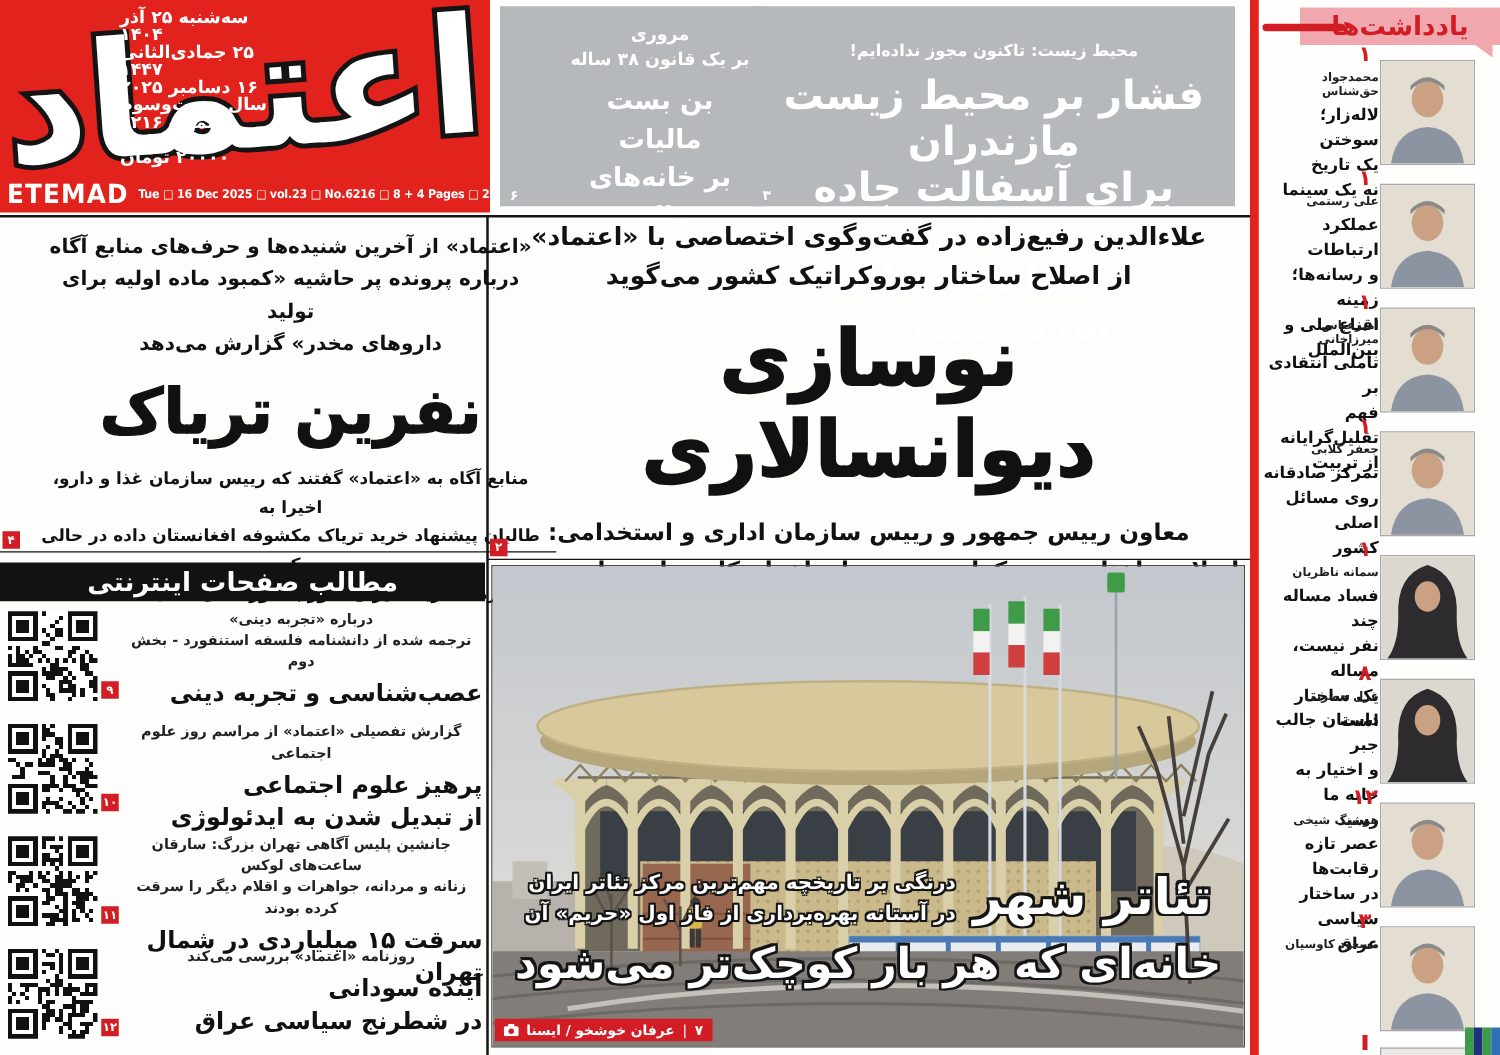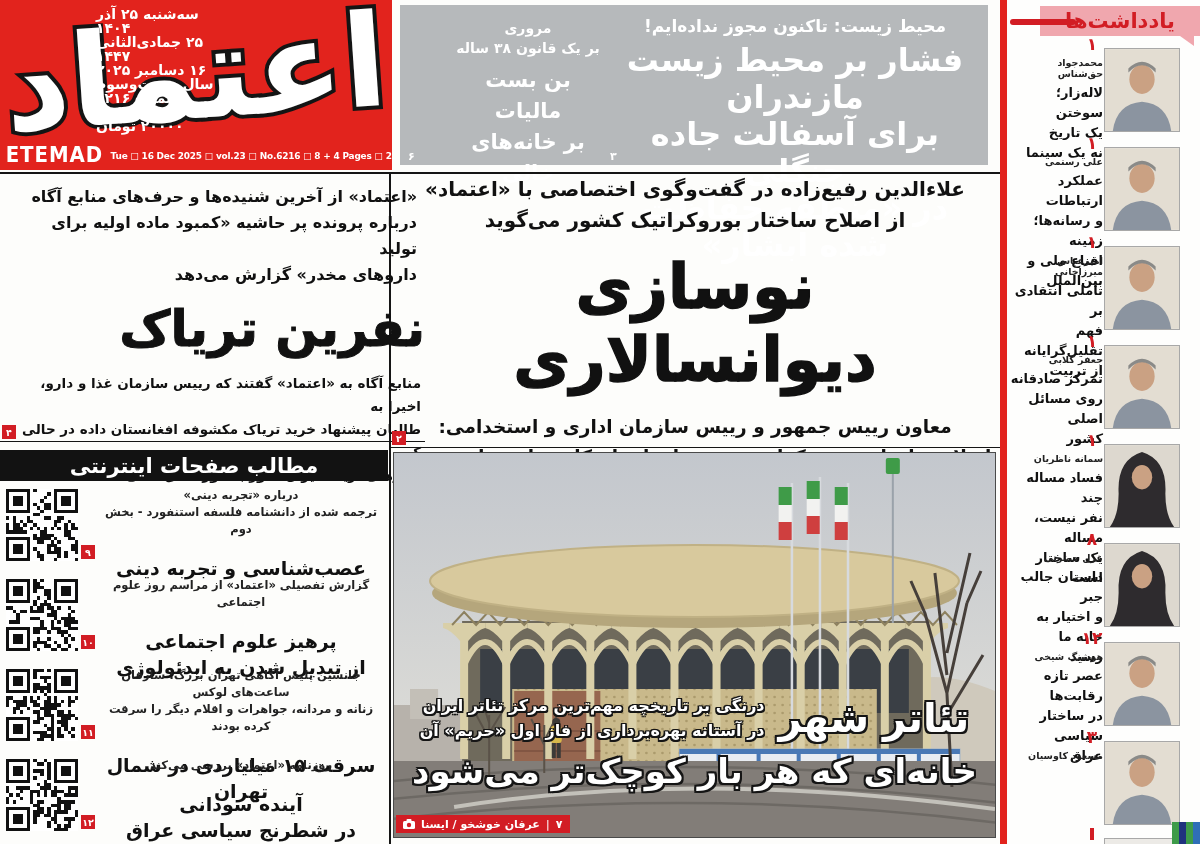--- a/index.html
+++ b/index.html
@@ -14,50 +14,50 @@
                 align-items:center;direction:ltr;padding:0 6px;gap:8px;z-index:3;
                 transform:scaleX(.94);transform-origin:left center;white-space:nowrap;}
   .etemad-word{font-size:21px;font-weight:bold;letter-spacing:1px;}
   .etemad-info{font-size:9.5px;font-weight:bold;letter-spacing:-.2px;}
   
   .teaser{position:absolute;top:5px;height:160px;background:#b6b9bb;color:#fff;text-align:center;}
   .teaser-a{left:400px;width:168px;padding-left:44px;}
   .teaser-b{left:602px;width:386px;}
   .t-kicker{font-weight:bold;white-space:pre-line;}
   .teaser-a .t-kicker{font-size:14px;line-height:20px;margin-top:13px;}
-  .teaser-b .t-kicker{font-size:17px;line-height:24px;margin-top:9px;text-align:center;}
+  .teaser-b .t-kicker{font-size:13px;line-height:24px;margin-top:25px;text-align:center;}
   .t-title{font-weight:bold;white-space:pre-line;}
   .teaser-a .t-title{font-size:21px;line-height:31px;margin-top:7px;}
   .teaser-b .t-title{font-size:32px;line-height:37px;margin-top:4px;}
   .t-page{position:absolute;left:8px;bottom:2px;font-size:11px;font-weight:bold;color:#fff;}
   
   .main-rule{position:absolute;left:0;top:172px;width:1000px;height:1.5px;background:#151515;}
   .col-rule{position:absolute;left:389px;top:172px;width:1.5px;height:672px;background:#151515;}
   
-  .opium{position:absolute;left:0;top:174px;width:425px;height:267px;border-bottom:1.5px solid #151515;text-align:right;}
+  .opium{position:absolute;left:0;top:174px;width:425px;height:267px;border-bottom:1.5px solid #151515;text-align:center;padding-left:20px;}
   .o-kicker{font-size:16px;font-weight:bold;line-height:26px;padding:10px 8px 0 8px;white-space:pre-line;}
   .o-headline{font-size:50px;font-weight:bold;margin-top:12px;-webkit-text-stroke:1px #111;}
   .o-subhead{font-size:13.5px;font-weight:bold;line-height:23px;margin-top:14px;padding:0 4px;white-space:pre-line;}
   .lead{position:absolute;left:390px;top:174px;width:610px;height:273px;border-bottom:1.5px solid #151515;text-align:center;}
   .l-kicker{font-size:20px;font-weight:bold;line-height:31px;white-space:pre-line;}
   .l-headline{font-size:62px;font-weight:bold;margin-top:14px;-webkit-text-stroke:1.4px #111;letter-spacing:-1px;}
   .l-subhead{font-size:18.5px;font-weight:bold;line-height:30px;margin-top:16px;white-space:pre-line;}
   .p-badge{position:absolute;width:14px;height:14px;background:#d21d24;color:#fff;font-size:9.5px;font-weight:bold;
            display:flex;align-items:center;justify-content:center;left:2px;bottom:2px;z-index:4;}
   
   .web{position:absolute;left:0;top:450px;width:388px;}
   .web-banner{height:31px;background:#121212;color:#fff;font-size:21px;font-weight:bold;
               display:flex;align-items:center;justify-content:center;}
   .web-item{position:relative;height:90px;}
   .qr{position:absolute;left:6px;top:8px;width:72px;height:72px;}
   .qr svg{width:100%;height:100%;}
   .web-badge{position:absolute;left:81px;bottom:12px;}
   .web-text{position:absolute;left:96px;right:2px;top:6px;text-align:center;}
   .web-kicker{font-size:11.5px;font-weight:bold;line-height:17px;color:#222;white-space:pre-line;}
-  .web-headline{font-size:19px;font-weight:bold;line-height:26px;margin-top:17px;white-space:pre-line;}
+  .web-headline{font-size:19px;font-weight:bold;line-height:26px;margin-top:4px;white-space:pre-line;text-align:right;}
   
   .photo{position:absolute;left:393px;top:452px;width:601px;height:384px;border:1px solid #4a4a4a;overflow:hidden;}
   .photo svg.scene{position:absolute;left:0;top:0;width:100%;height:100%;}
   .cap{position:absolute;left:0;right:0;top:240px;text-align:center;z-index:3;}
   .cap-row1{display:flex;justify-content:center;align-items:center;gap:14px;}
   .cap-tag{font-size:40px;font-weight:bold;color:#fff;}
   .cap-kicker{font-size:16px;font-weight:bold;line-height:25px;color:#fff;text-align:right;white-space:pre-line;}
   .cap-headline{font-size:34px;font-weight:bold;color:#fff;margin-top:8px;}
   .outl{text-shadow:-2px -2px 0 #151515,2px -2px 0 #151515,-2px 2px 0 #151515,2px 2px 0 #151515,
         -2px 0 0 #151515,2px 0 0 #151515,0 -2px 0 #151515,0 2px 0 #151515;}

